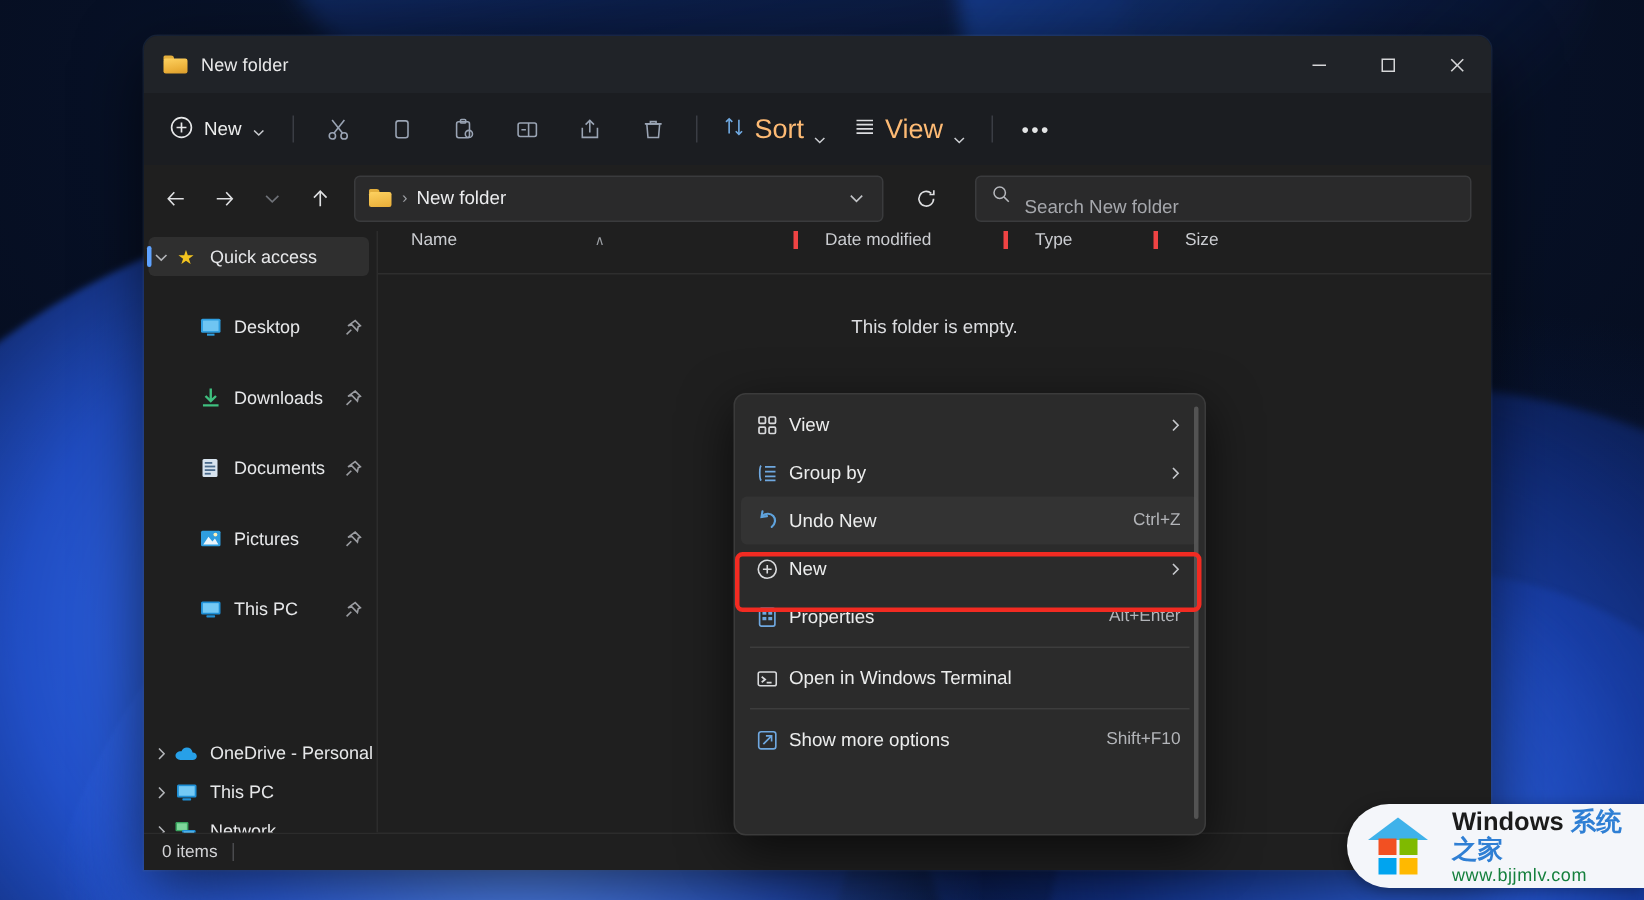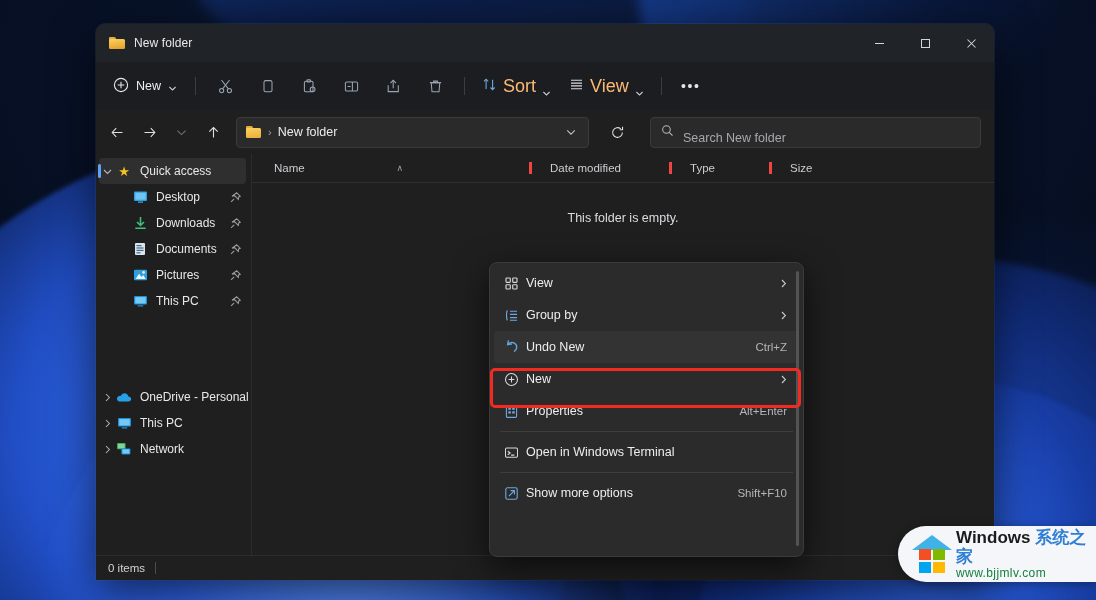--- a/index.html
+++ b/index.html
@@ -211,30 +211,30 @@
   }
   .nav-item.sel { background: #2f2f2f; }
   .nav-item.sel::before {
     content:""; position:absolute; left:-1px; top:6px; width:3px; height:14px;
     background:#5ea2ff; border-radius:2px;
   }
   .nav-chev { width: 16px; flex: 0 0 16px; display: flex; align-items: center; justify-content: center; color: #b4b6ba; }
   .nav-ico { width: 18px; flex: 0 0 18px; display: flex; align-items: center; justify-content: center; margin-right: 7px; }
   .nav-text { color: #e7e8ea; font-size: 12px; white-space: nowrap; }
   .nav-pin { margin-left: auto; color: #9a9ca1; display: flex; align-items: center; }
-  .nav-indent { padding-left: 16px; }
+  .nav-indent { padding-left: 16px; margin-top: 21px; }
   .nav-gap { height: 12px; }
 
   
   .star { color: #f3c41f; font-size: 13px; line-height: 1; }
 
   
   #filearea { flex: 1 1 auto; display: flex; flex-direction: column; background: #1f1f1f; min-width: 0; }
   #colhdr {
-    height: 29px; flex: 0 0 29px; display: flex; align-items: center;
+    height: 29px; flex: 0 0 29px; display: flex; align-items: flex-start;
     border-bottom: 1px solid #2e2e2e; color: #cbcdd1; font-size: 11.5px;
     padding-left: 12px;
   }
   .col {
     display: flex; align-items: center; position: relative;
     border-left: 3px solid #ef4444; padding-left: 18px;
   }
   .col:first-child { border-left: 0; padding-left: 10px; }
   .sort-caret { position: absolute; left: 50%; top: 1px; color: #9a9da2; font-size: 9px; }
   #emptytext {
@@ -280,25 +280,25 @@
   
   #redbox {
     position: absolute; left: 490px; top: 368px;
     width: 311px; height: 40px;
     border: 3px solid #f22b22; border-radius: 5px;
     pointer-events: none;
   }
 
   
   #watermark {
-    position: absolute; right: 0px; bottom: 18px;
+    position: absolute; right: 0px; bottom: 8px;
     width: 198px; height: 56px;
     background: #f4f6fa;
     border-radius: 28px 0 0 28px;
-    display: flex; align-items: center; gap: 4px;
+    display: flex; align-items: center; gap: 16px;
     padding-left: 14px;
     box-shadow: 0 2px 10px rgba(0,0,0,.35);
   }
   #wm-logo { position: relative; width: 40px; height: 38px; flex: 0 0 40px; }
   #wm-roof {
     position: absolute; left: 0; top: 0; width: 0; height: 0;
     border-left: 20px solid transparent; border-right: 20px solid transparent;
     border-bottom: 15px solid #3fb2ea;
   }
   #wm-grid {

